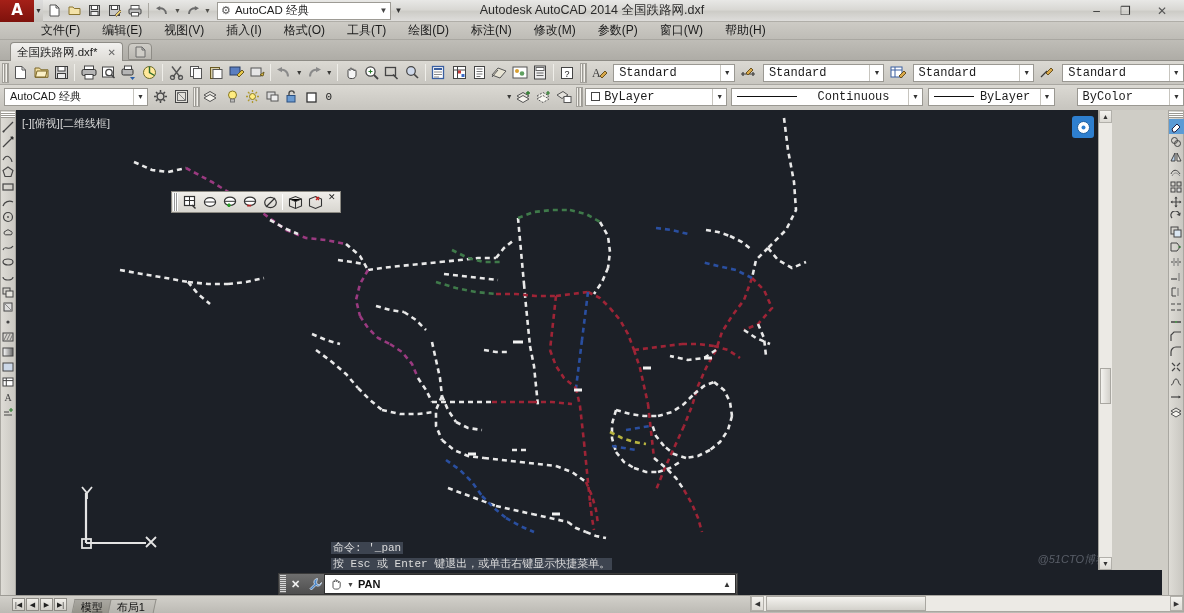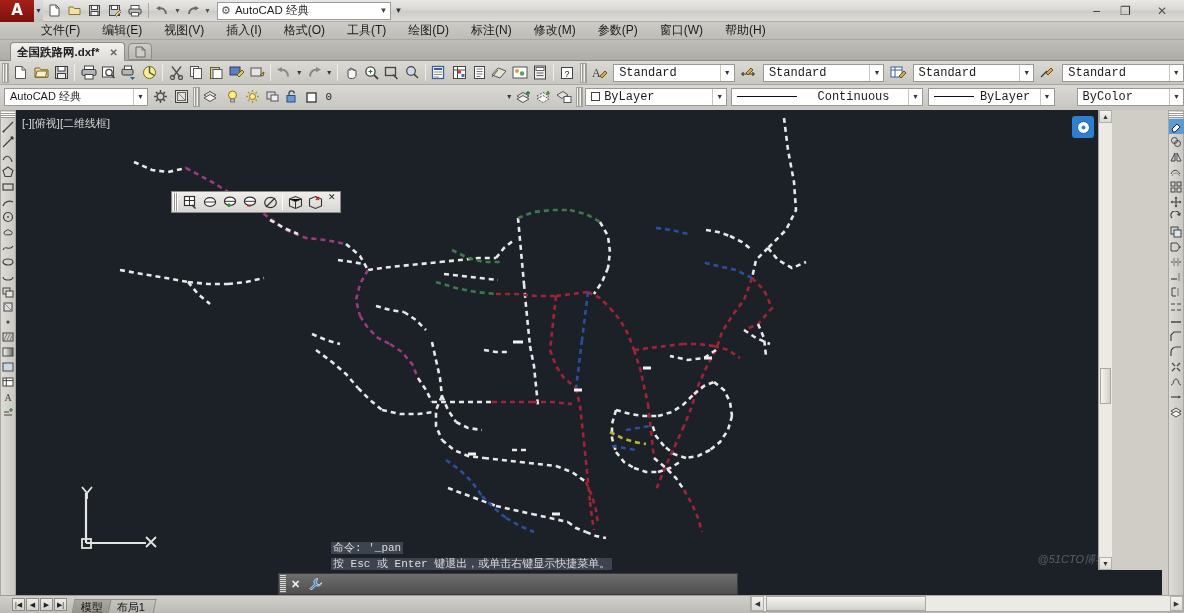--- a/index.html
+++ b/index.html
@@ -71,21 +71,21 @@
     position: absolute; left: 0; top: 40px; width: 1184px; height: 21px;
     background: linear-gradient(to bottom,#bfbdb7,#aeaca6);
     border-bottom: 1px solid #8e8c86;
   }
   .doctab {
     position: absolute; left: 10px; top: 2px; height: 19px;
     background: linear-gradient(to bottom,#f2f1ef,#dedcd7);
     border: 1px solid #8e8c86; border-bottom: none;
     border-radius: 4px 4px 0 0;
     display: flex; align-items: center; padding: 0 6px; gap: 10px;
-    font-size: 11.5px; color: #1d1d1d; font-weight: bold;
+    font-size: 11.5px; color: #1d1d1d;
   }
   .doctab .x { font-size: 10px; color: #666; }
   .newtab {
     position: absolute; left: 128px; top: 3px; width: 24px; height: 17px;
     background: linear-gradient(to bottom,#cfcdc7,#b9b7b1);
     border: 1px solid #8e8c86; border-radius: 4px 4px 0 0;
     display: flex; align-items: center; justify-content: center;
     font-size: 10px; color: #444;
   }
 
@@ -318,20 +318,21 @@
       <div class="qi" style="width:9px">
         <span style="font-size:7px">▼</span>
       </div>
       <div class="wsbox">
         <span class="gear">⚙</span>
         <span class="wslabel">AutoCAD 经典</span>
         <span class="dd">▼</span>
       </div>
       <div class="qat-more">▼</div>
     </div>
+    <div class="title-text">Autodesk AutoCAD 2014   全国跌路网.dxf</div>
     <div class="wincontrols">
       <div>–</div>
       <div>❐</div>
       <div class="close">✕</div>
     </div>
   </div>
 
   <div class="menubar">
     <div class="mi">文件(F)</div>
     <div class="mi">编辑(E)</div>
@@ -1144,20 +1145,30 @@
   <div class="canvas-bottom"></div>
 
   <div class="cmdline">
     <div class="cgrip"></div>
     <div class="cbtn">✕</div>
     <div class="cbtn">
       <svg width="14" height="14" viewBox="0 0 14 14">
           <path d="M9.5 1.5a3.6 3.6 0 00-3 5.6L2 11.6l1.4 1.4 4.5-4.5a3.6 3.6 0 005.6-3l-2.3 2.3-2-.6-.6-2z" fill="#4a86c8" stroke="#dfe8f2" stroke-width="0.8"></path>
         </svg>
     </div>
+    <div class="cinput">
+      <span>
+        <svg width="14" height="13" viewBox="0 0 14 13">
+            <path d="M4 10V5a.9.9 0 011.8 0V3.6a.9.9 0 011.8 0v1a.9.9 0 011.8 0v1a.9.9 0 011.8 0v3.5c0 1.8-1.3 3-3.1 3H6.6C5 12.1 4 11.3 4 10z" fill="#fff" stroke="#444" stroke-width="0.9"></path>
+          </svg>
+      </span>
+      <span style="font-size:7px;color:#444">▼</span>
+      <span>PAN</span>
+      <span class="up">▲</span>
+    </div>
   </div>
 
   <div class="statusbar">
     <div class="navbtns">
       <div class="nb">|◀</div>
       <div class="nb">◀</div>
       <div class="nb">▶</div>
       <div class="nb">▶|</div>
     </div>
     <div class="modeltabs">

